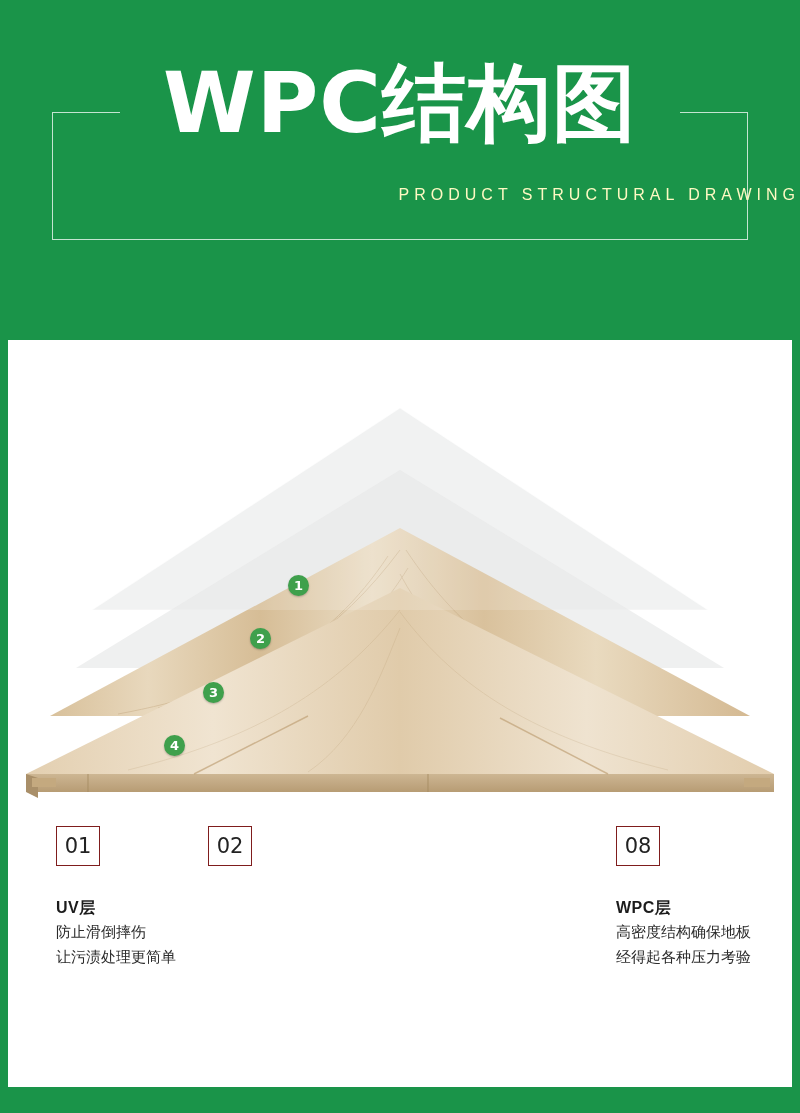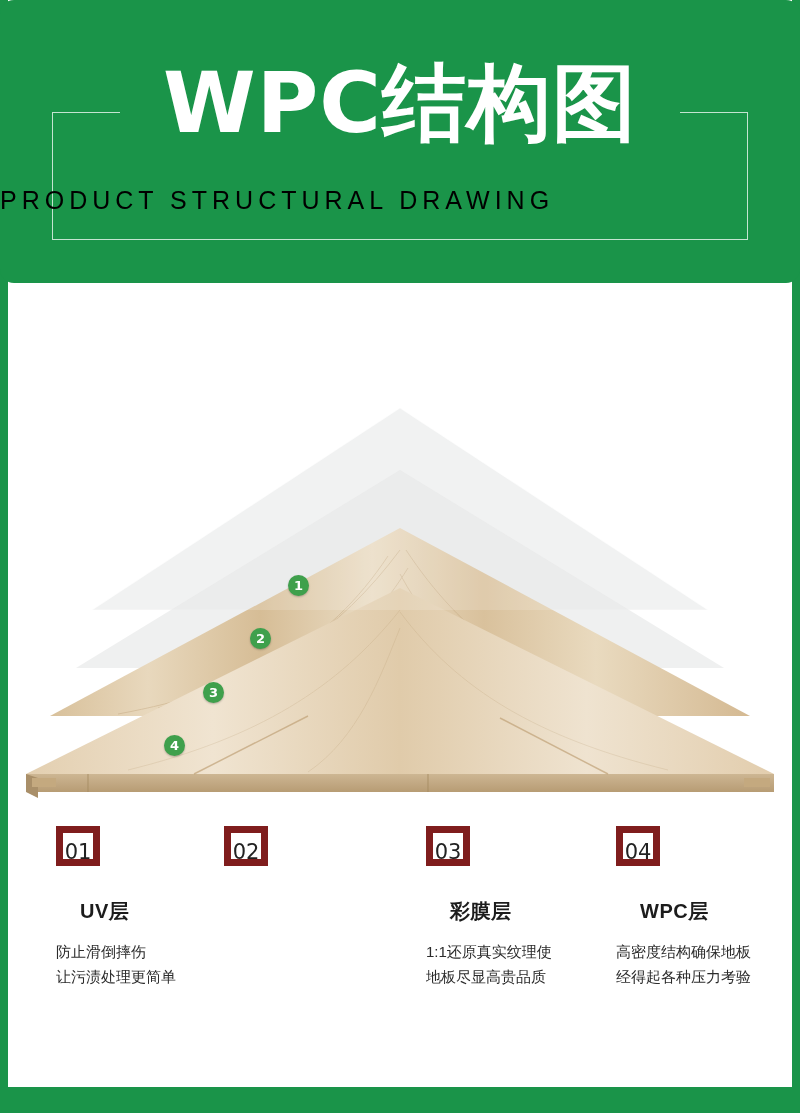--- a/index.html
+++ b/index.html
@@ -31,23 +31,22 @@
   }
   .rail.left { left: 0; }
   .rail.right { right: 0; }
 
   
   .header {
     position: absolute;
     left: 0;
     top: 0;
     width: 800px;
-    height: 283px;
-    background: #1a9449;
-    border-radius: 14px;
+    height: 340px;
+    background: #1a9449;
   }
   .header-frame {
     position: absolute;
     left: 52px;
     top: 112px;
     width: 696px;
     height: 128px;
     border: 1px solid rgba(255,255,255,0.75);
     box-sizing: border-box;
   }
@@ -70,23 +69,23 @@
     top: 60px;
     width: 560px;
     height: 92px;
     background: #1a9449;
   }
   .header-sub {
     position: absolute;
     left: 0;
     top: 186px;
     width: 800px;
-    text-align: left;
-    color: #000000;
-    font-size: 25px;
+    text-align: right;
+    color: #fef9c3;
+    font-size: 16px;
     letter-spacing: 5px;
     font-weight: 400;
   }
 
   
   .illus {
     position: absolute;
     left: 8px;
     top: 378px;
     width: 784px;
@@ -119,38 +118,36 @@
     background: #ffffff;
   }
   .feature {
     position: absolute;
     top: 0;
     width: 195px;
   }
   .feature .numbox {
     width: 44px;
     height: 40px;
-    border: 7px solid #7f1d1d;
+    border: 1px solid #7f1d1d;
     box-sizing: border-box;
     color: #222222;
     font-size: 21px;
     line-height: 38px;
     text-align: center;
     font-family: "DejaVu Sans", "Liberation Sans", sans-serif;
   }
   .feature .ftitle {
     margin-top: 32px;
-    font-size: 20px;
+    font-size: 16px;
     font-weight: bold;
     color: #1c1c1c;
     letter-spacing: 0.5px;
-    margin-left: 24px;
   }
   .feature .fdesc {
-    margin-top: 14px;
     font-size: 15px;
     color: #2b2b2b;
     line-height: 25px;
     white-space: pre-line;
   }
 
   
   .bottom-bar {
     position: absolute;
     left: 0;
@@ -264,33 +261,27 @@
 
   <div class="features">
 
     <div class="feature" style="left:48px;">
       <div class="numbox">01</div>
       <div class="ftitle">UV层</div>
       <div class="fdesc">防止滑倒摔伤
 让污渍处理更简单</div>
     </div>
 
-    <div class="feature" style="left:216px;">
+    <div class="feature" style="left:200px;">
       <div class="numbox">02</div>
     </div>
 
-    <div class="feature" style="left:418px;">
-      <div class="numbox">03</div>
-      <div class="ftitle">彩膜层</div>
-      <div class="fdesc">1:1还原真实纹理使
-地板尽显高贵品质</div>
-    </div>
 
     <div class="feature" style="left:608px;">
-      <div class="numbox">04</div>
+      <div class="numbox">08</div>
       <div class="ftitle">WPC层</div>
       <div class="fdesc">高密度结构确保地板
 经得起各种压力考验</div>
     </div>
 
   </div>
 
   <div class="bottom-bar"></div>
 </div>
 

